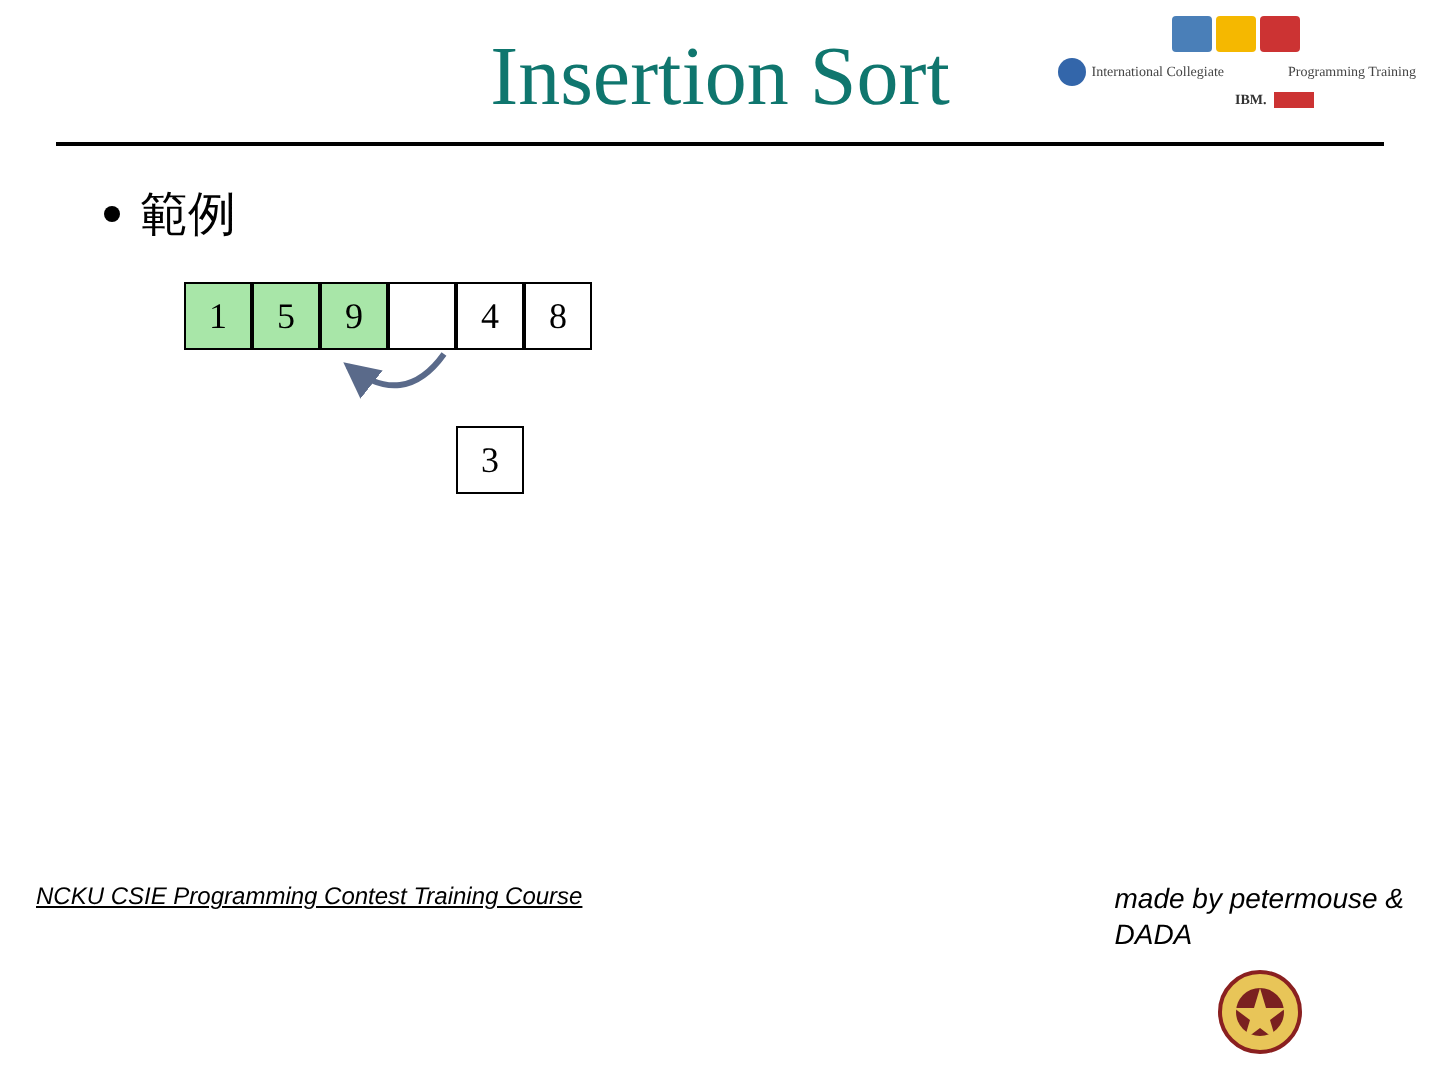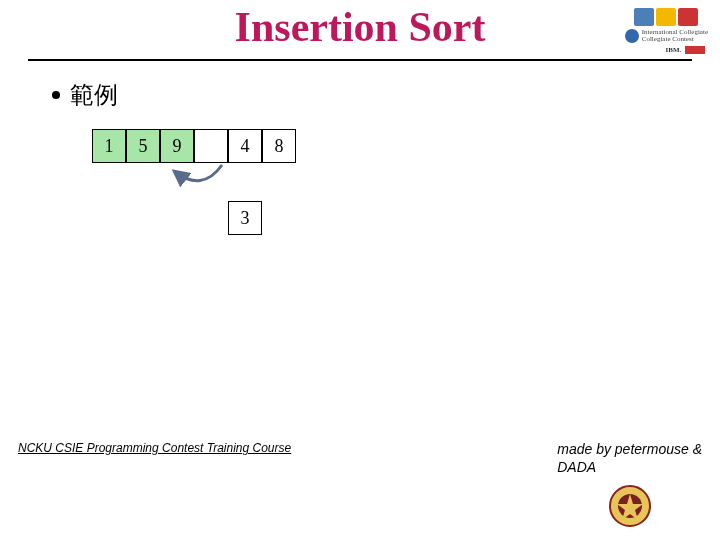--- a/index.html
+++ b/index.html
@@ -6,24 +6,24 @@
     body {
       width: 720px;
       height: 540px;
       background: #fff;
       font-family: "Times New Roman", serif;
       position: relative;
       overflow: hidden;
     }
     .title {
       font-size: 42px;
-      color: #be185d;
+      color: #0f766e;
       text-align: center;
-      margin-top: 3px;
-      font-weight: bold;
+      margin-top: 15px;
+      font-weight: normal;
     }
     .logos-topright {
       position: absolute;
       top: 8px;
       right: 12px;
       display: flex;
       flex-direction: column;
       align-items: center;
       gap: 3px;
     }
@@ -131,23 +131,23 @@
 <body>
 
 <div class="logos-topright">
   <div class="logo-row">
     <div class="logo-box" style="background:#4a7fb8;"></div>
     <div class="logo-box" style="background:#f5b800;"></div>
     <div class="logo-box" style="background:#cc3333;"></div>
   </div>
   <div style="display:flex;align-items:center;gap:3px;">
     <div style="width:14px;height:14px;border-radius:50%;background:#3366aa;"></div>
-    <div style="display:flex;flex-direction:column;">
+    <div style="display:flex;flex-direction:row;gap:32px;">
       <span class="acm-text">International Collegiate</span>
-      <span class="acm-text">Collegiate Contest</span>
+      <span class="acm-text">Programming Training</span>
     </div>
   </div>
   <div style="display:flex;gap:4px;align-items:center;">
     <span class="ibm-text" style="font-weight:bold;">IBM.</span>
     <div style="width:20px;height:8px;background:#cc3333;"></div>
   </div>
 </div>
 
 <h1 class="title">Insertion Sort</h1>
 <hr class="hr-line">

